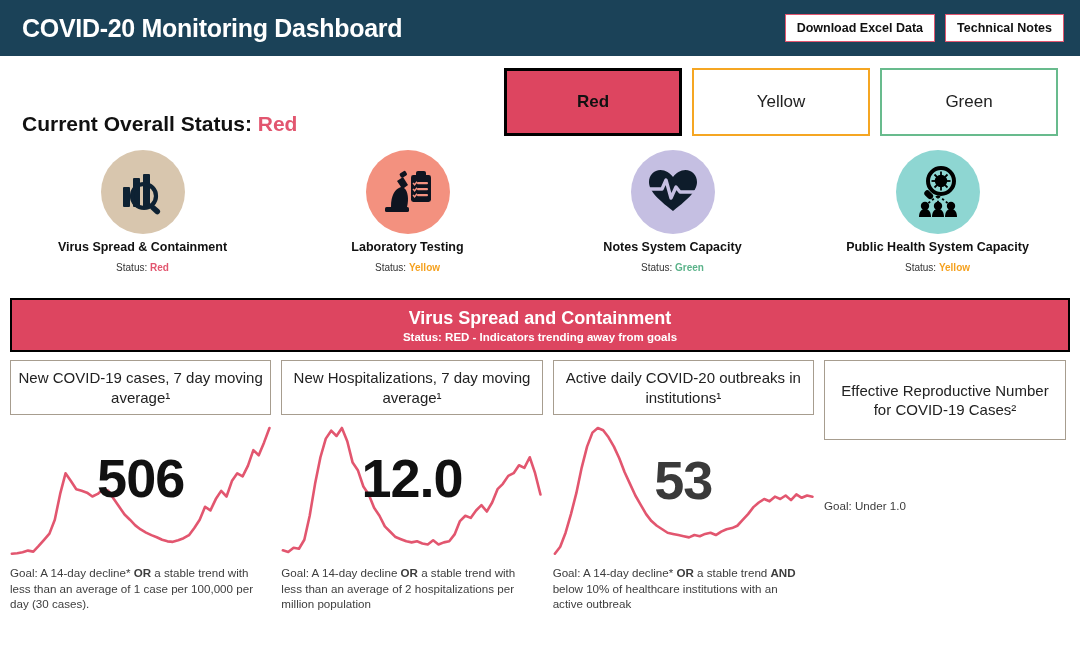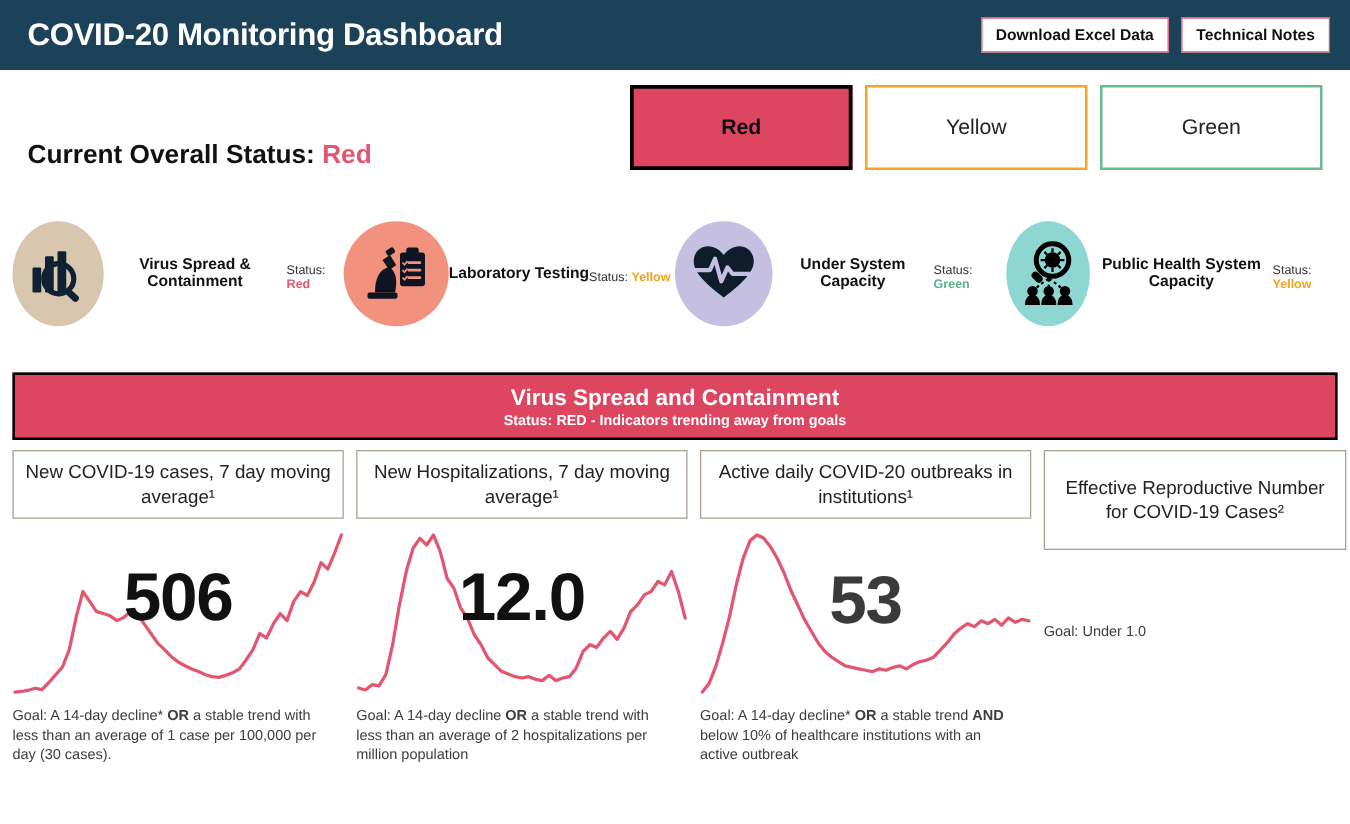--- a/index.html
+++ b/index.html
@@ -72,20 +72,21 @@
 
   
   .cat-row {
     height: 150px;
     display: flex;
     padding: 6px 10px 0 10px;
   }
   .cat {
     flex: 1;
     display: flex;
+    flex-direction: column;
     align-items: center;
   }
   .cat-circle {
     width: 84px; height: 84px;
     border-radius: 50%;
     display: flex; align-items: center; justify-content: center;
     margin-bottom: 6px;
   }
   .cat-label {
     font-size: 12.5px;
@@ -111,21 +112,21 @@
     align-items: center;
     justify-content: center;
     color: #ffffff;
   }
   .banner-title { font-size: 18px; font-weight: bold; }
   .banner-sub { font-size: 11.5px; font-weight: bold; margin-top: 2px; }
 
   
   .cards {
     display: flex;
-    padding: 8px 3px 0 10px;
+    padding: 8px 14px 0 10px;
     gap: 10px;
     height: 260px;
   }
   .card { display: flex; flex-direction: column; }
   .card.c1, .card.c2, .card.c3 { flex: 1 1 0; }
   .card.c4 { width: 242px; gap: 44px; }
 
   .card-head {
     border: 1.6px solid #a79d8f;
     background: #ffffff;
@@ -254,21 +255,21 @@
     </div>
   </div>
 
   <div class="cat">
     <div class="cat-circle" style="background:#c5bfe2">
       <svg width="54" height="54" viewBox="0 0 54 54">
         <path d="M27 46 C10 33 3 25 3 17 C3 10 8 5 14.5 5 C19.5 5 24 8 27 12 C30 8 34.5 5 39.5 5 C46 5 51 10 51 17 C51 25 44 33 27 46 Z" fill="#0e1c2b"></path>
         <path d="M3 24 H16 L20 15 L25 33 L30 22 L34 27 H51" fill="none" stroke="#c5bfe2" stroke-width="3.4" stroke-linejoin="round" stroke-linecap="round"></path>
       </svg>
     </div>
-    <div class="cat-label">Under System Capacity</div>
+    <div class="cat-label">Notes System Capacity</div>
     <div class="cat-status">
       <span>Status: </span><b style="color:#5bb38a">Green</b>
     </div>
   </div>
 
   <div class="cat">
     <div class="cat-circle" style="background:#8ed6d2">
       <svg width="54" height="54" viewBox="0 0 54 54">
         <g fill="#000000">
           <circle cx="30" cy="16" r="13" fill="none" stroke="#000" stroke-width="4"></circle>

